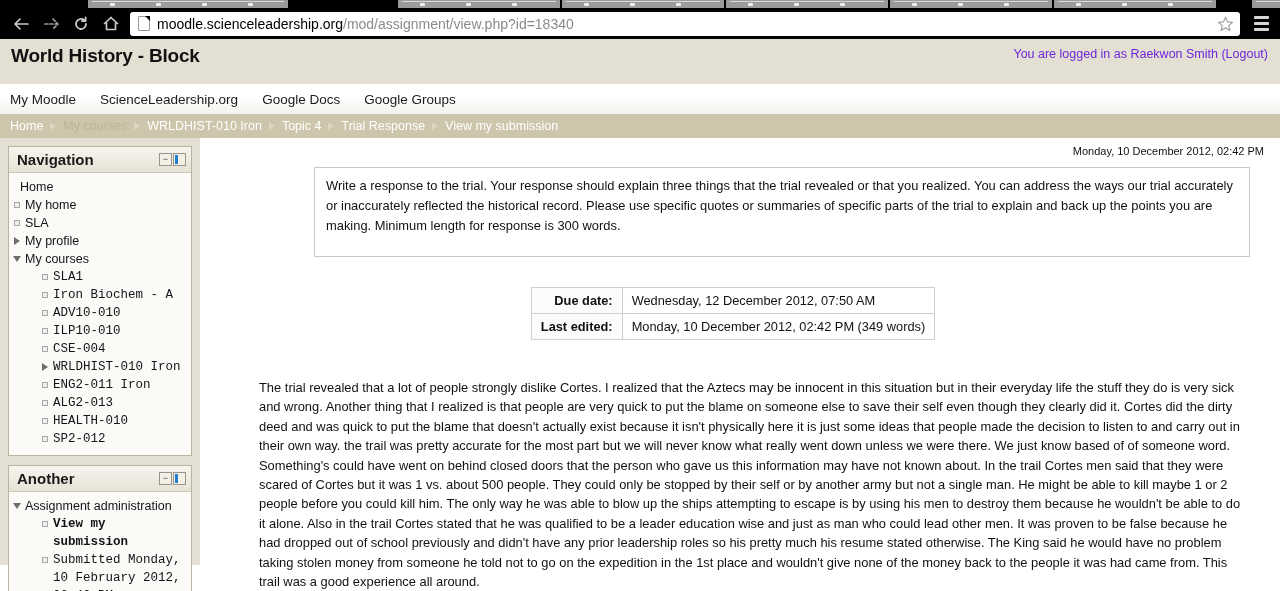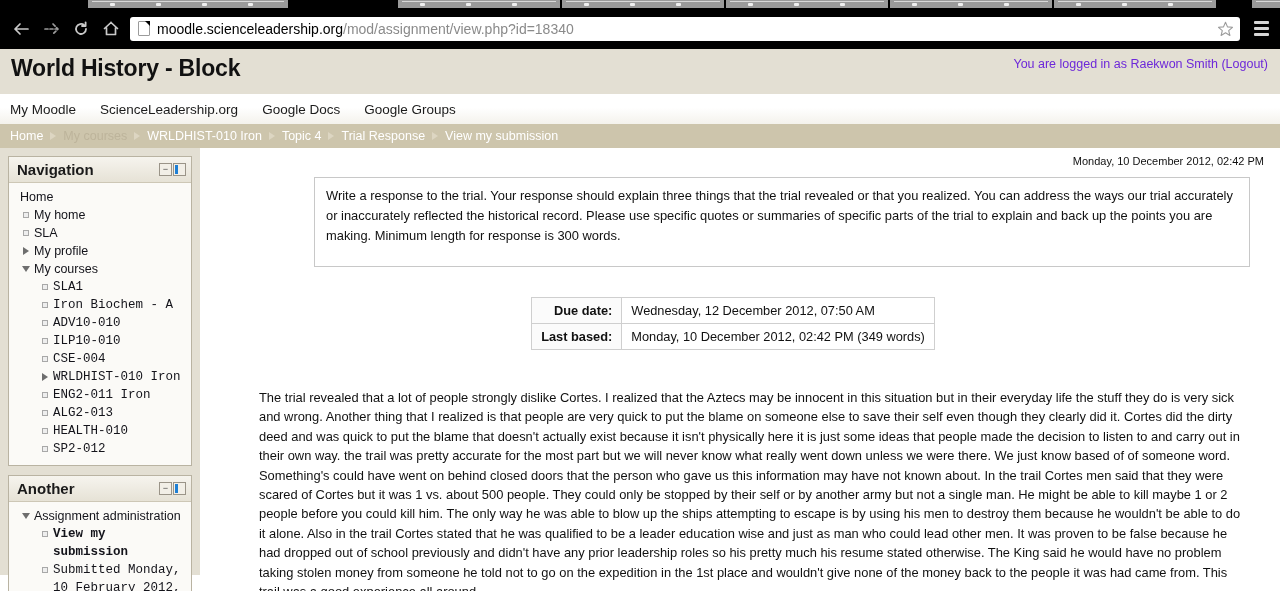--- a/index.html
+++ b/index.html
@@ -7,21 +7,21 @@
     margin: 0; padding: 0;
     width: 1280px; height: 591px;
     overflow: hidden;
     font-family: "Liberation Sans", sans-serif;
     background: #ffffff;
   }
 
   
   .browser-chrome {
     background: #000000;
-    height: 48px;
+    height: 38px;
     position: relative;
     overflow: hidden;
   }
   .tabstrip {
     position: absolute;
     top: 0; left: 0; right: 0;
     height: 9px;
     background: #000;
   }
   .tab-group {
@@ -124,21 +124,21 @@
   
   .page-header {
     background: #e3dfd3;
     height: 46px;
     position: relative;
     border-top: 1px solid #000;
   }
   .site-title {
     position: absolute;
     left: 11px; top: 6px;
-    font-size: 23px;
+    font-size: 19px;
     font-weight: bold;
     color: #111;
     letter-spacing: -0.2px;
   }
   .login-info {
     position: absolute;
     right: 12px; top: 8px;
     font-size: 12.5px;
     color: #6d28d9;
   }
@@ -270,21 +270,21 @@
     border-bottom: 4px solid transparent;
   }
   .tri-down {
     width: 0; height: 0;
     border-top: 6px solid #6e6e6e;
     border-left: 4px solid transparent;
     border-right: 4px solid transparent;
   }
   .tnode .lbl { flex: 1; }
   .tnode.bold .lbl { font-weight: bold; }
-  .indent-1 { padding-left: 9px; }
+  .indent-1 { padding-left: 0; }
   .indent-2 { padding-left: 28px; font-family: Liberation Mono, monospace; }
   .plain-row {
     font-size: 12.5px;
     color: #13131a;
     line-height: 18px;
     padding-left: 11px;
     cursor: default;
   }
 
   
@@ -631,21 +631,21 @@
     </div>
 
     <div class="dates-wrap">
       <table class="dates">
         <tbody>
           <tr>
             <td class="k">Due date:</td>
             <td class="v">Wednesday, 12 December 2012, 07:50 AM</td>
           </tr>
           <tr>
-            <td class="k">Last based:</td>
+            <td class="k">Last edited:</td>
             <td class="v">Monday, 10 December 2012, 02:42 PM (349 words)</td>
           </tr>
         </tbody>
       </table>
     </div>
 
     <div class="response">The trial revealed that a lot of people strongly dislike Cortes. I realized that the Aztecs may be innocent in this situation but in their everyday life the stuff they do is very sick and wrong. Another thing that I realized is that people are very quick to put the blame on someone else to save their self even though they clearly did it. Cortes did the dirty deed and was quick to put the blame that doesn't actually exist because it isn't physically here it is just some ideas that people made the decision to listen to and carry out in their own way. the trail was pretty accurate for the most part but we will never know what really went down unless we were there. We just know based of of someone word. Something's could have went on behind closed doors that the person who gave us this information may have not known about. In the trail Cortes men said that they were scared of Cortes but it was 1 vs. about 500 people. They could only be stopped by their self or by another army but not a single man. He might be able to kill maybe 1 or 2 people before you could kill him. The only way he was able to blow up the ships attempting to escape is by using his men to destroy them because he wouldn't be able to do it alone. Also in the trail Cortes stated that he was qualified to be a leader education wise and just as man who could lead other men. It was proven to be false because he had dropped out of school previously and didn't have any prior leadership roles so his pretty much his resume stated otherwise. The King said he would have no problem taking stolen money from someone he told not to go on the expedition in the 1st place and wouldn't give none of the money back to the people it was had came from. This trail was a good experience all around.</div>
   </div>
 
 </div>

